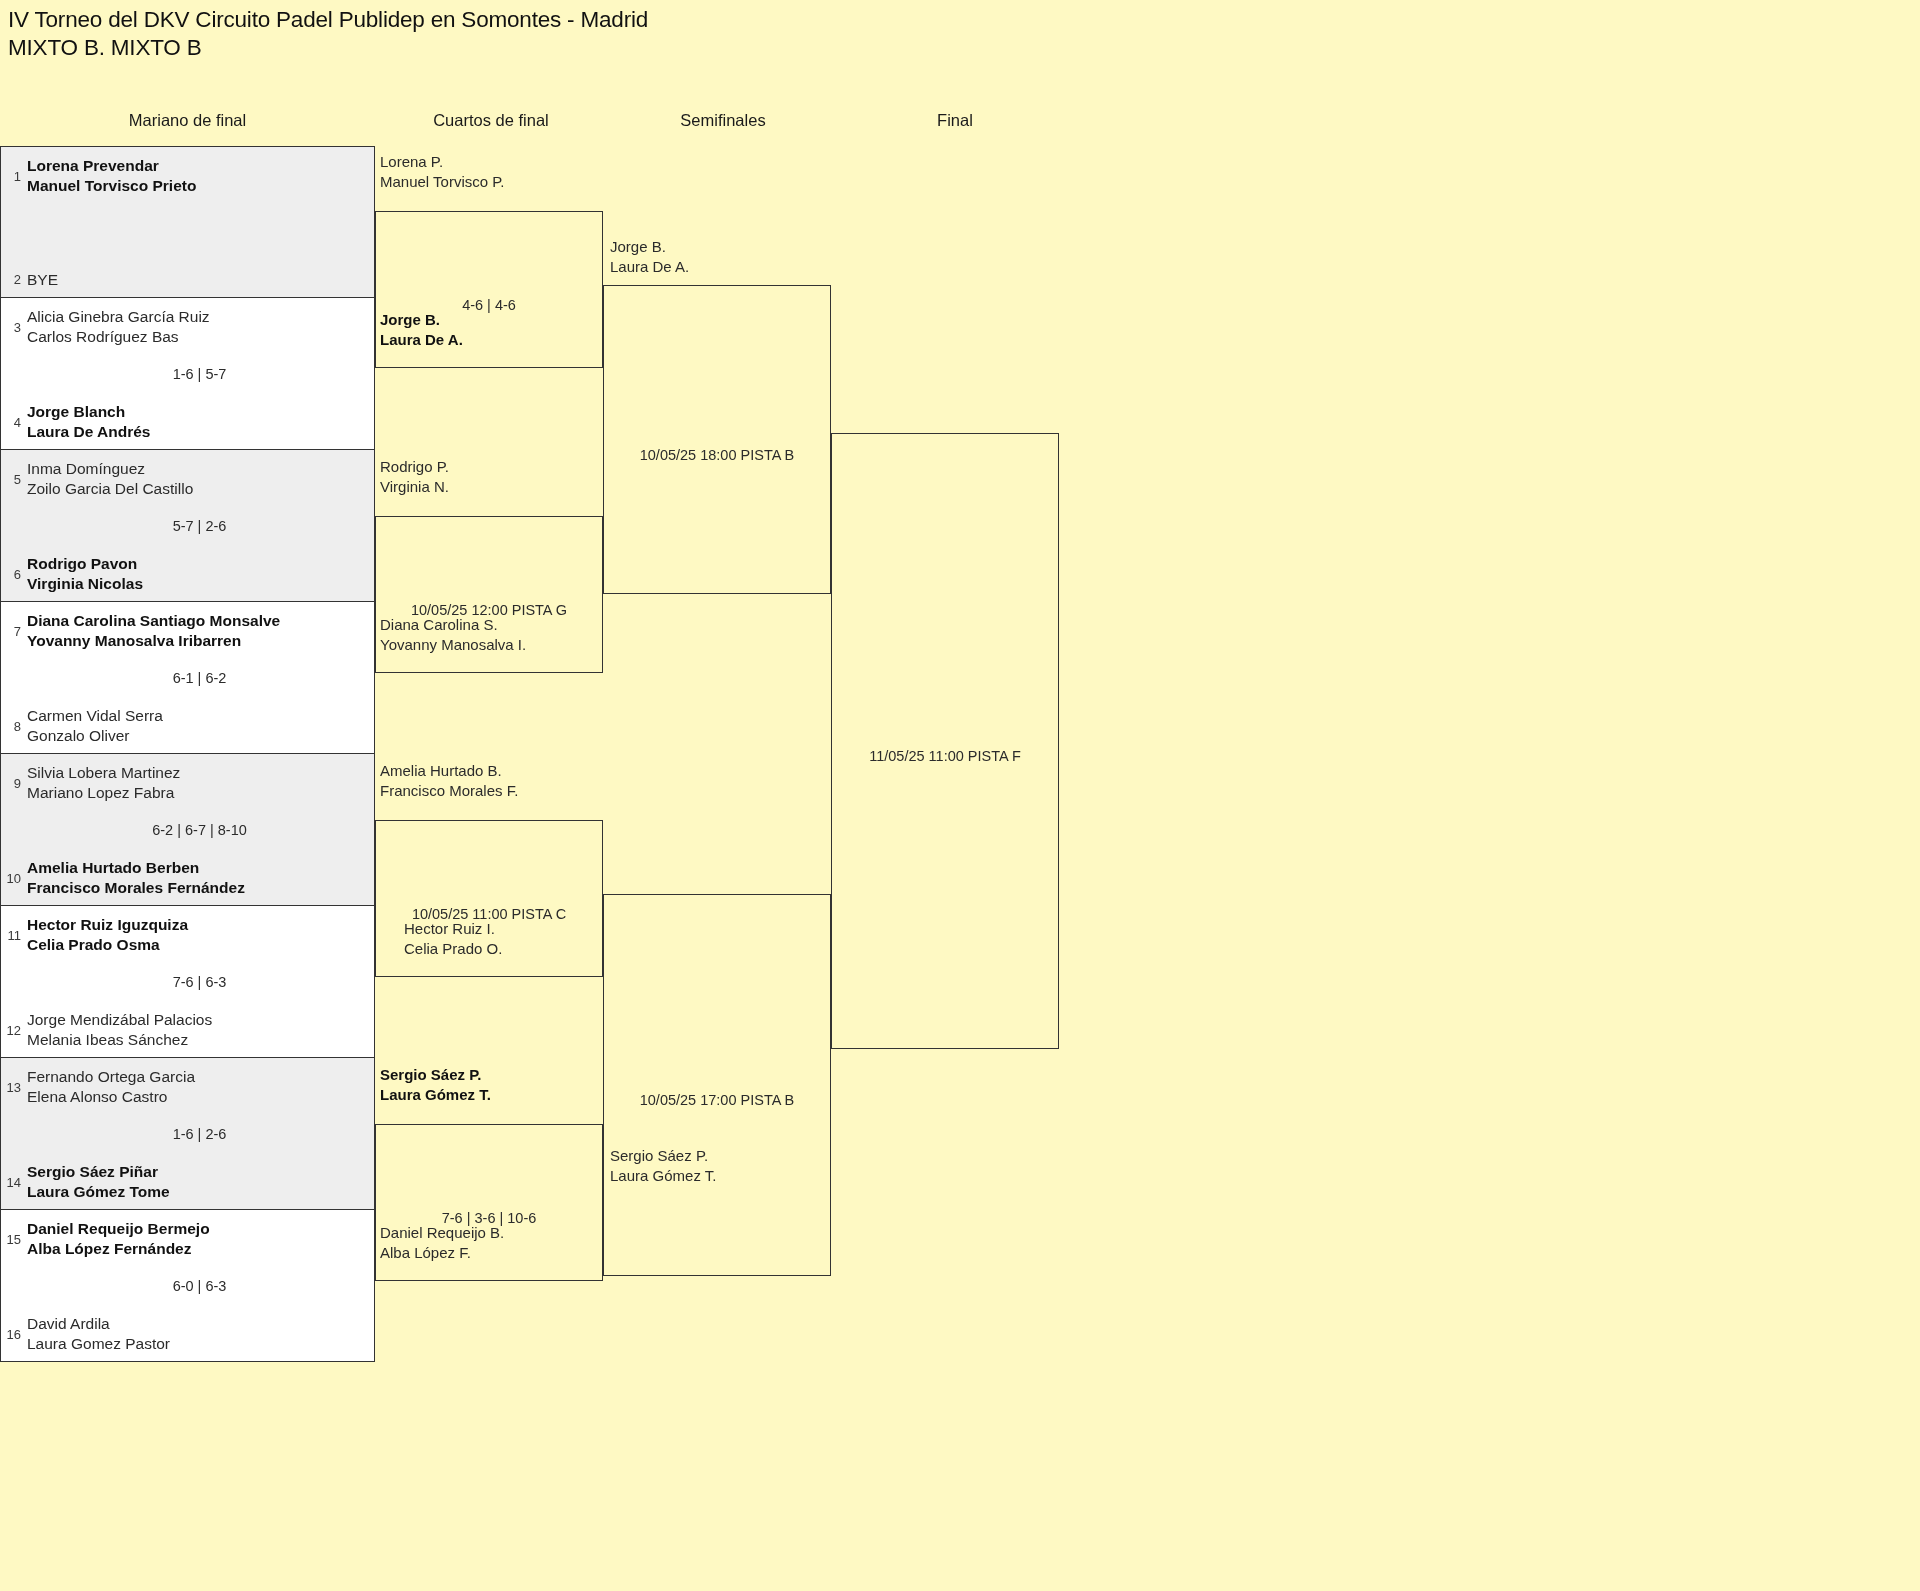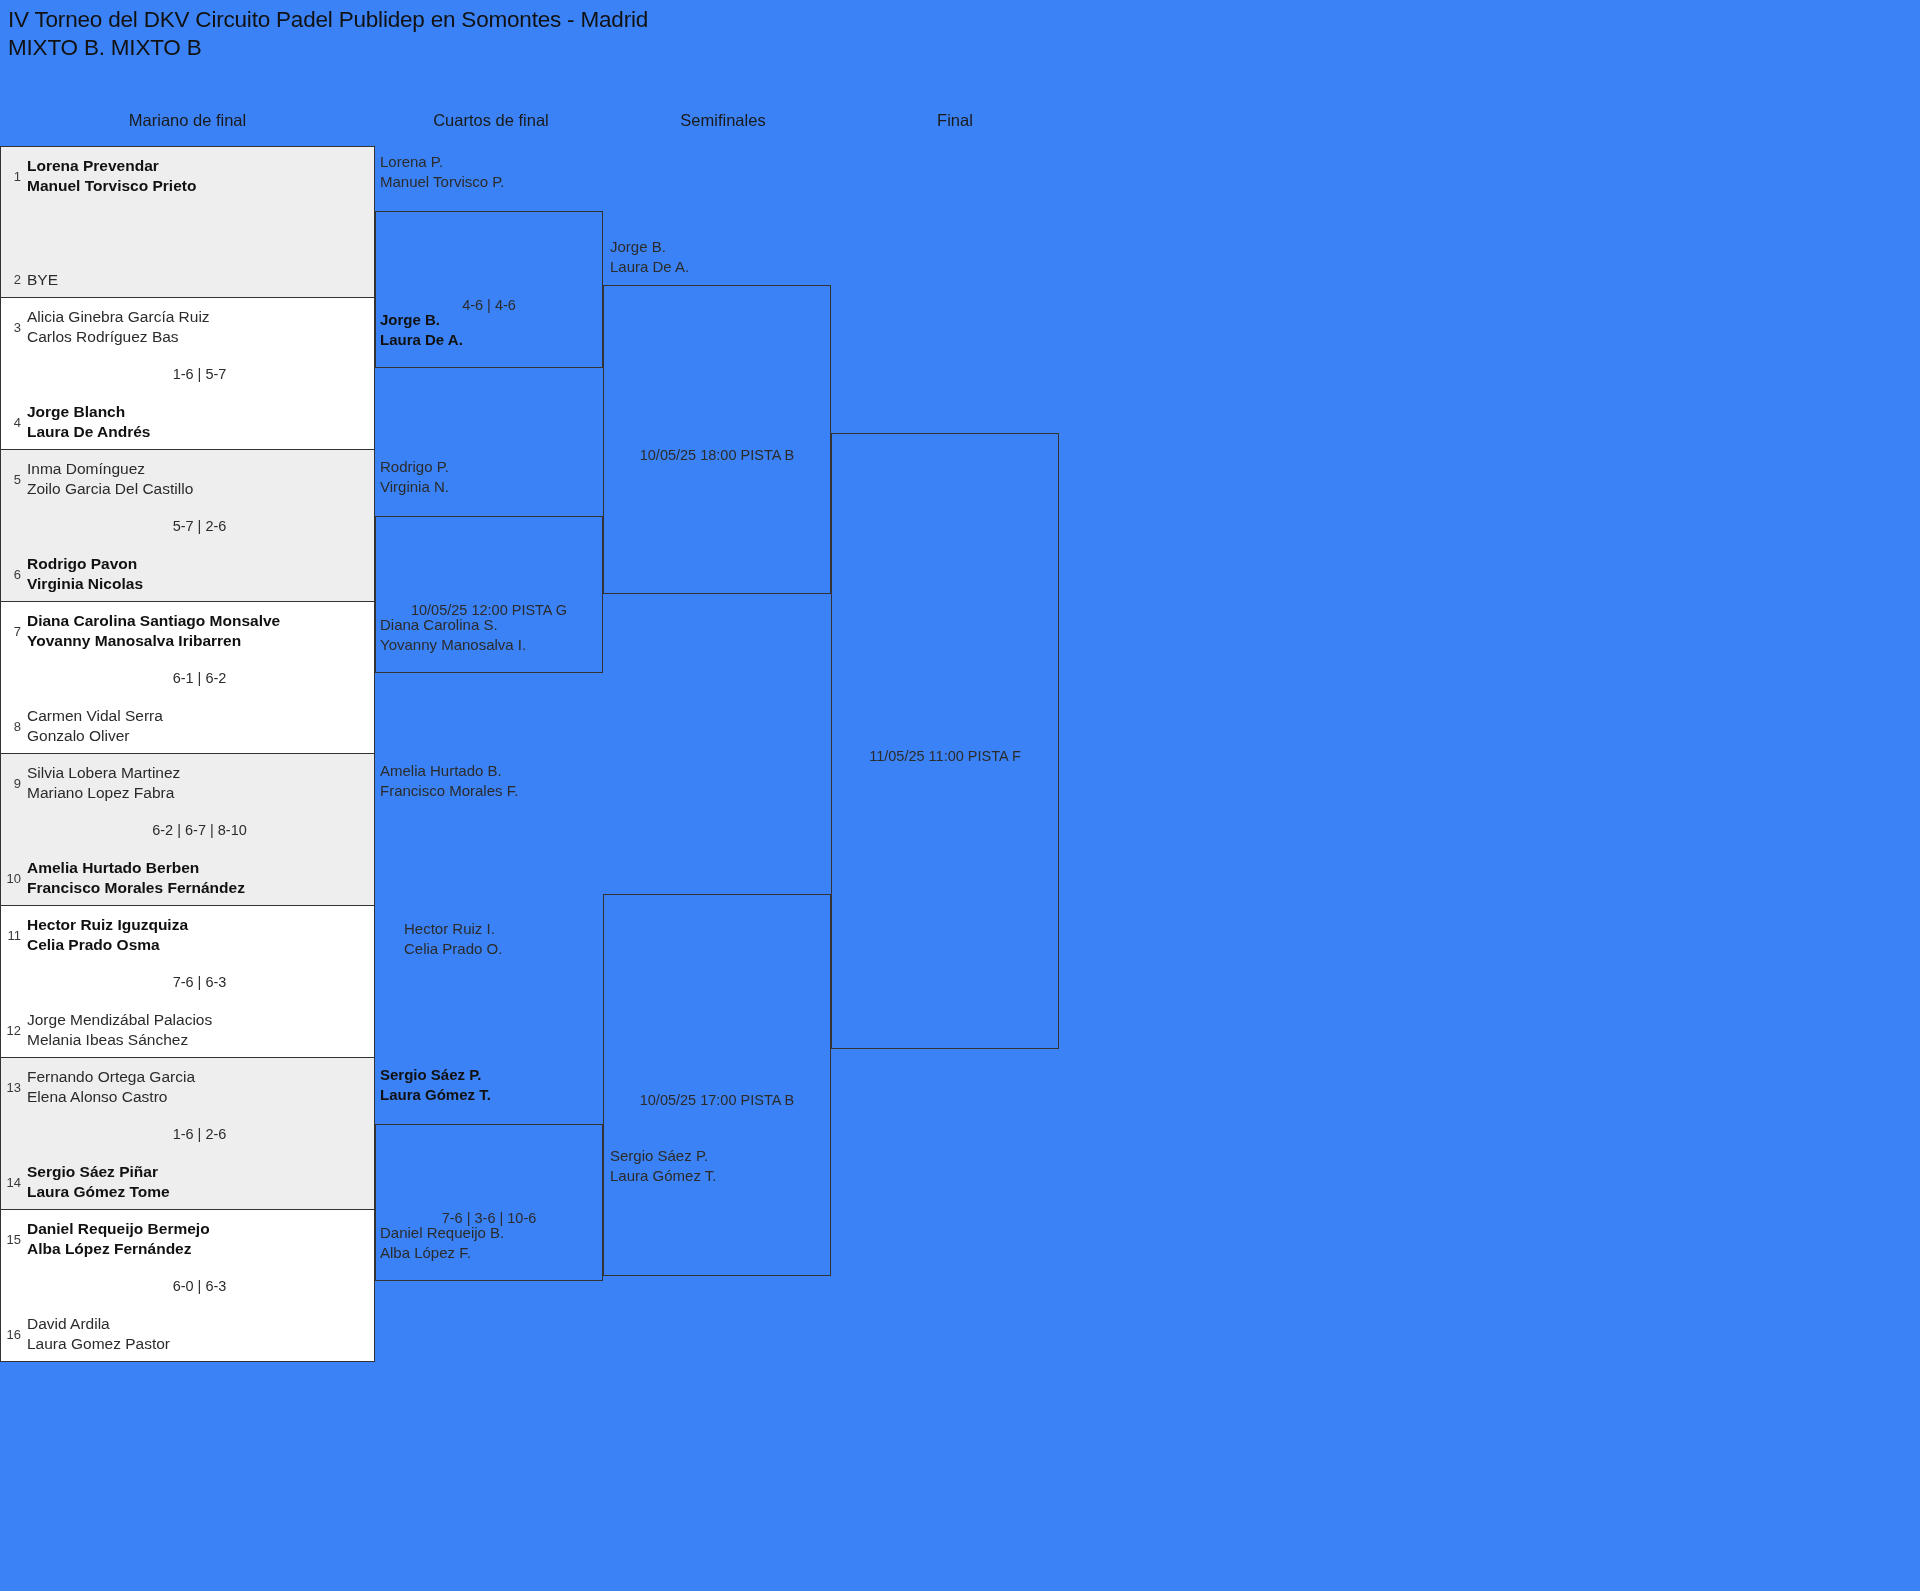--- a/index.html
+++ b/index.html
@@ -5,21 +5,21 @@
   * { box-sizing: border-box; }
   html, body {
     margin: 0; padding: 0;
     background: #ffffff;
     font-family: "Liberation Sans", "DejaVu Sans", sans-serif;
   }
   #page {
     position: relative;
     width: 1920px;
     height: 1591px;
-    background: #3b82f6;
+    background: #fef9c3;
     overflow: hidden;
   }
 
   
   #title-block {
     position: absolute;
     left: 8px;
     top: 6px;
     width: 1200px;
   }
@@ -328,20 +328,23 @@
   </div>
   <div class="mlabel" style="left:377px; top:615px;">
     <div>Diana Carolina S.</div>
     <div>Yovanny Manosalva I.</div>
   </div>
 
   <div class="mlabel" style="left:377px; top:761px;">
     <div>Amelia Hurtado B.</div>
     <div>Francisco Morales F.</div>
   </div>
+  <div class="mbox" style="left:375px; top:820px; width:228px; height:157px;">
+    <div class="mbox-info">10/05/25 11:00 PISTA C</div>
+  </div>
   <div class="mlabel" style="left:377px; top:919px;margin-left:24px;">
     <div>Hector Ruiz I.</div>
     <div>Celia Prado O.</div>
   </div>
 
   <div class="mlabel winner" style="left:377px; top:1065px;">
     <div>Sergio Sáez P.</div>
     <div>Laura Gómez T.</div>
   </div>
   <div class="mbox" style="left:375px; top:1124px; width:228px; height:157px;">

